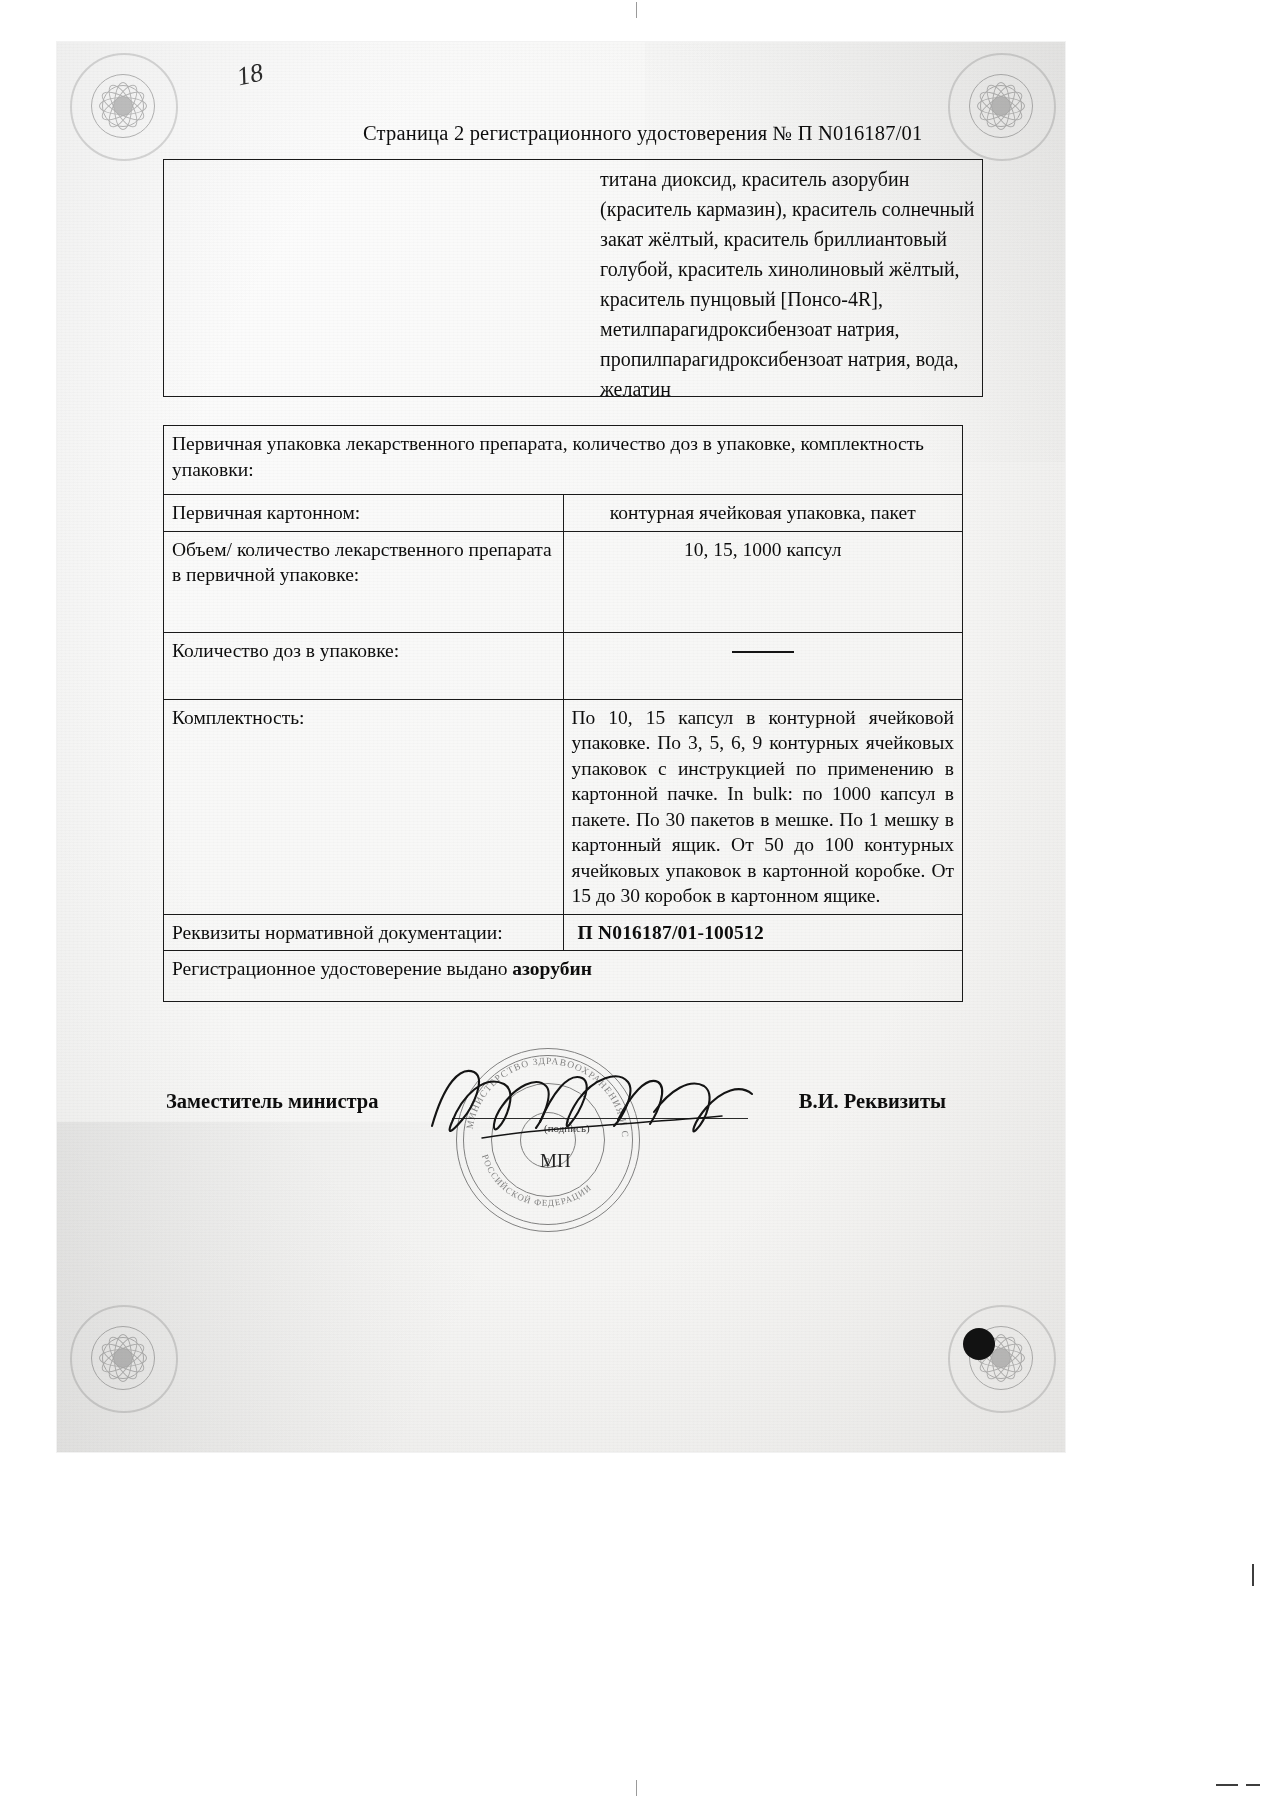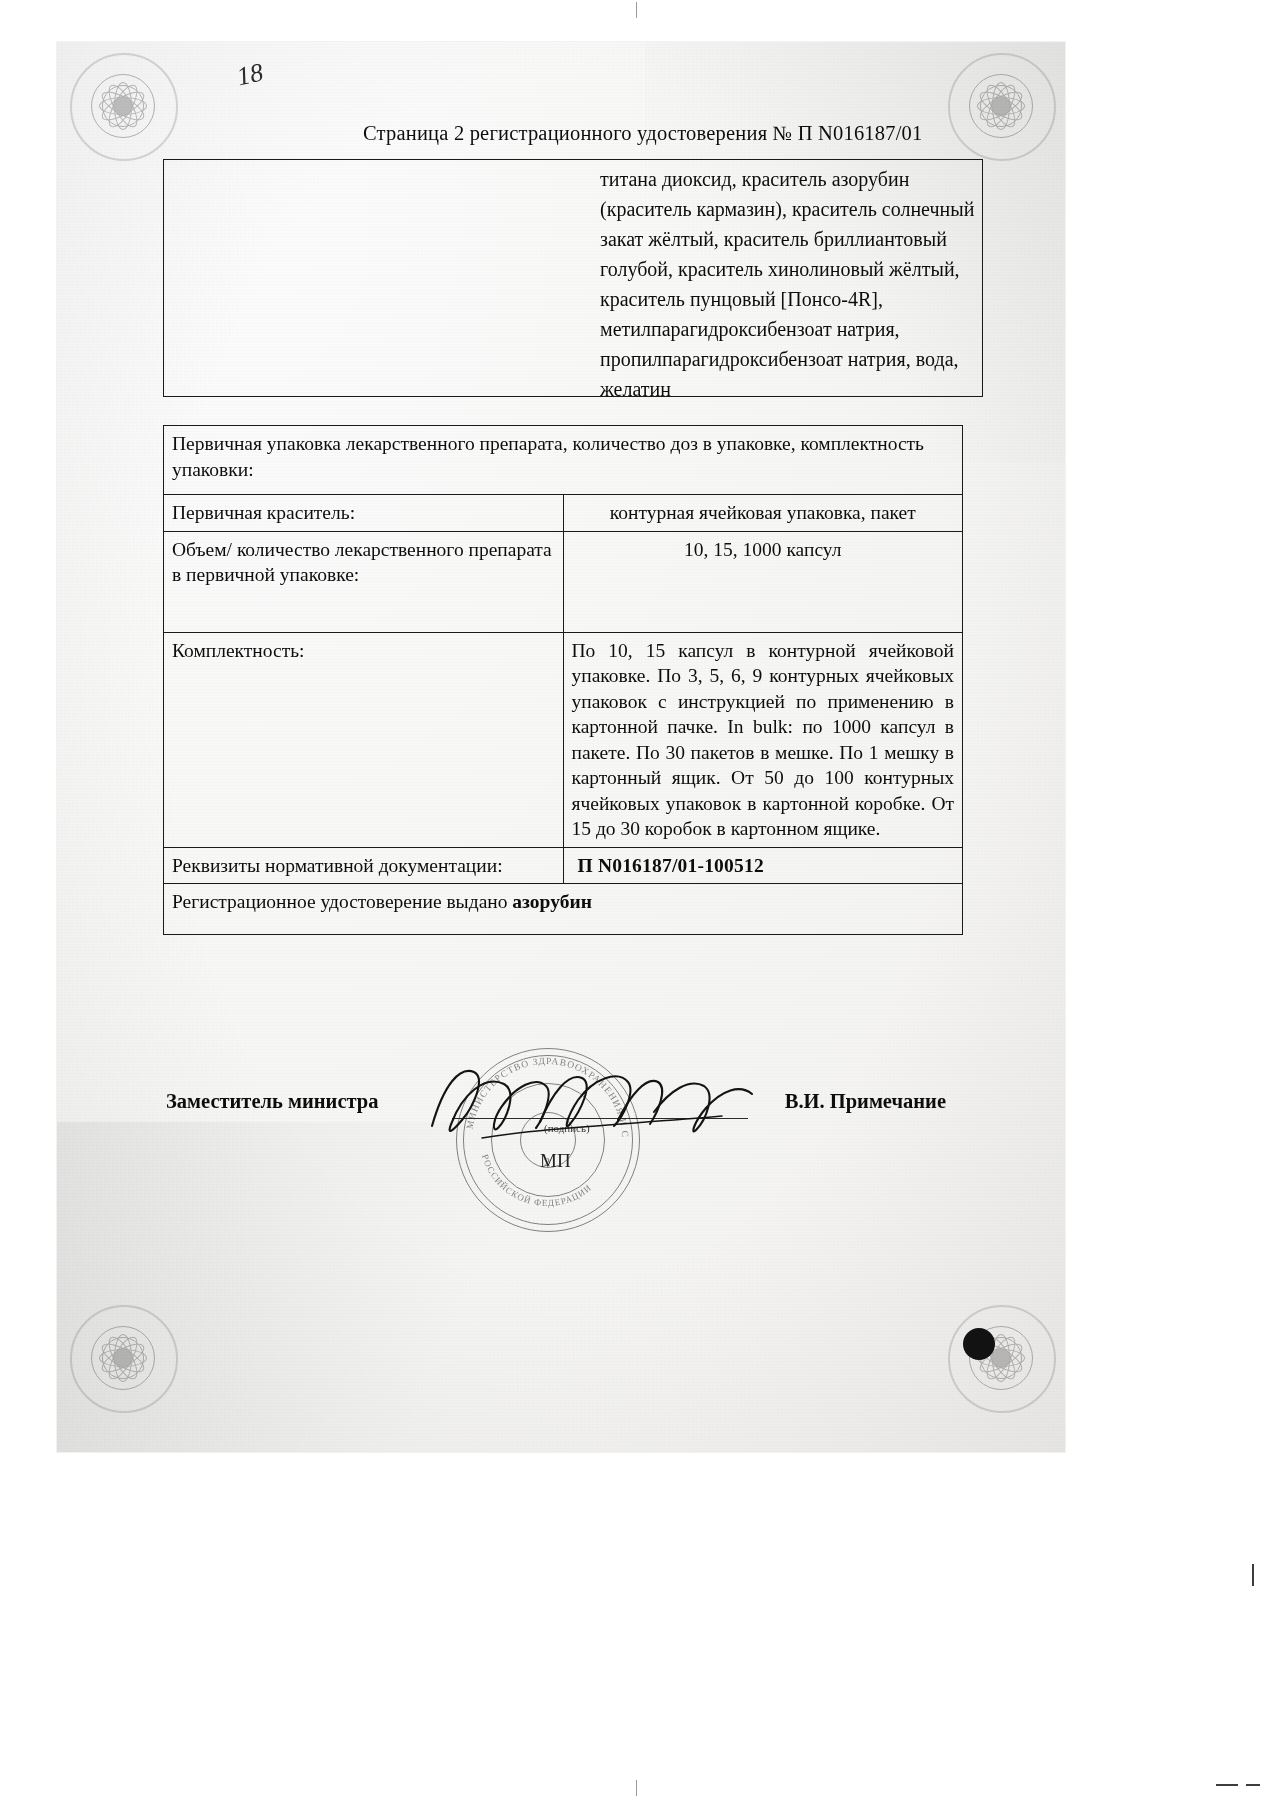--- a/index.html
+++ b/index.html
@@ -297,26 +297,32 @@
     <div class="ingredients-box">
       <div class="ingredients-text">титана диоксид, краситель азорубин (краситель кармазин), краситель солнечный закат жёлтый, краситель бриллиантовый голубой, краситель хинолиновый жёлтый, краситель пунцовый [Понсо-4R], метилпарагидроксибензоат натрия, пропилпарагидроксибензоат натрия, вода, желатин</div>
     </div>
 
     <table class="pkg">
       <tbody>
         <tr>
           <td class="full" colspan="2">Первичная упаковка лекарственного препарата, количество доз в упаковке, комплектность упаковки:</td>
         </tr>
         <tr>
-          <td class="lbl mid">Первичная краситель:</td>
+          <td class="lbl mid">Первичная картонном:</td>
           <td class="val">контурная ячейковая упаковка, пакет</td>
         </tr>
         <tr>
           <td class="lbl" style="height:90px">Объем/ количество лекарственного препарата в первичной упаковке:</td>
           <td class="val">10, 15, 1000 капсул</td>
+        </tr>
+        <tr>
+          <td class="lbl mid" style="height:56px">Количество доз в упаковке:</td>
+          <td class="dash-cell">
+            <span></span>
+          </td>
         </tr>
         <tr>
           <td class="lbl" style="height:180px">Комплектность:</td>
           <td class="val-just">По 10, 15 капсул в контурной ячейковой упаковке. По 3, 5, 6, 9 контурных ячейковых упаковок с инструкцией по применению в картонной пачке. In bulk: по 1000 капсул в пакете. По 30 пакетов в мешке. По 1 мешку в картонный ящик. От 50 до 100 контурных ячейковых упаковок в картонной коробке. От 15 до 30 коробок в картонном ящике.</td>
         </tr>
         <tr>
           <td class="lbl mid" style="width:370px">Реквизиты нормативной документации:</td>
           <td class="mid nd-num" style="text-align:left;padding-left:14px">П N016187/01-100512</td>
         </tr>
         <tr>
@@ -329,21 +335,21 @@
   </div>
 
   <div id="sigblock">
 
     <div id="sig-title">Заместитель министра</div>
 
     <div id="sig-rule"></div>
     <div id="sig-caption">(подпись)</div>
     <div id="mp">МП</div>
 
-    <div id="sig-name">В.И. Примечание</div>
+    <div id="sig-name">В.И. Реквизиты</div>
 
     <div id="seal">
       <div class="sr o1"></div>
       <div class="sr o2"></div>
       <div class="sr o3"></div>
       <div class="sr o4"></div>
       <svg width="190" height="190" viewBox="0 0 190 190" aria-hidden="true">
         <defs>
           <path id="sealArcTop" d="M 20,95 A 75,75 0 0 1 170,95"></path>
           <path id="sealArcBot" d="M 28,95 A 67,67 0 0 0 162,95"></path>

